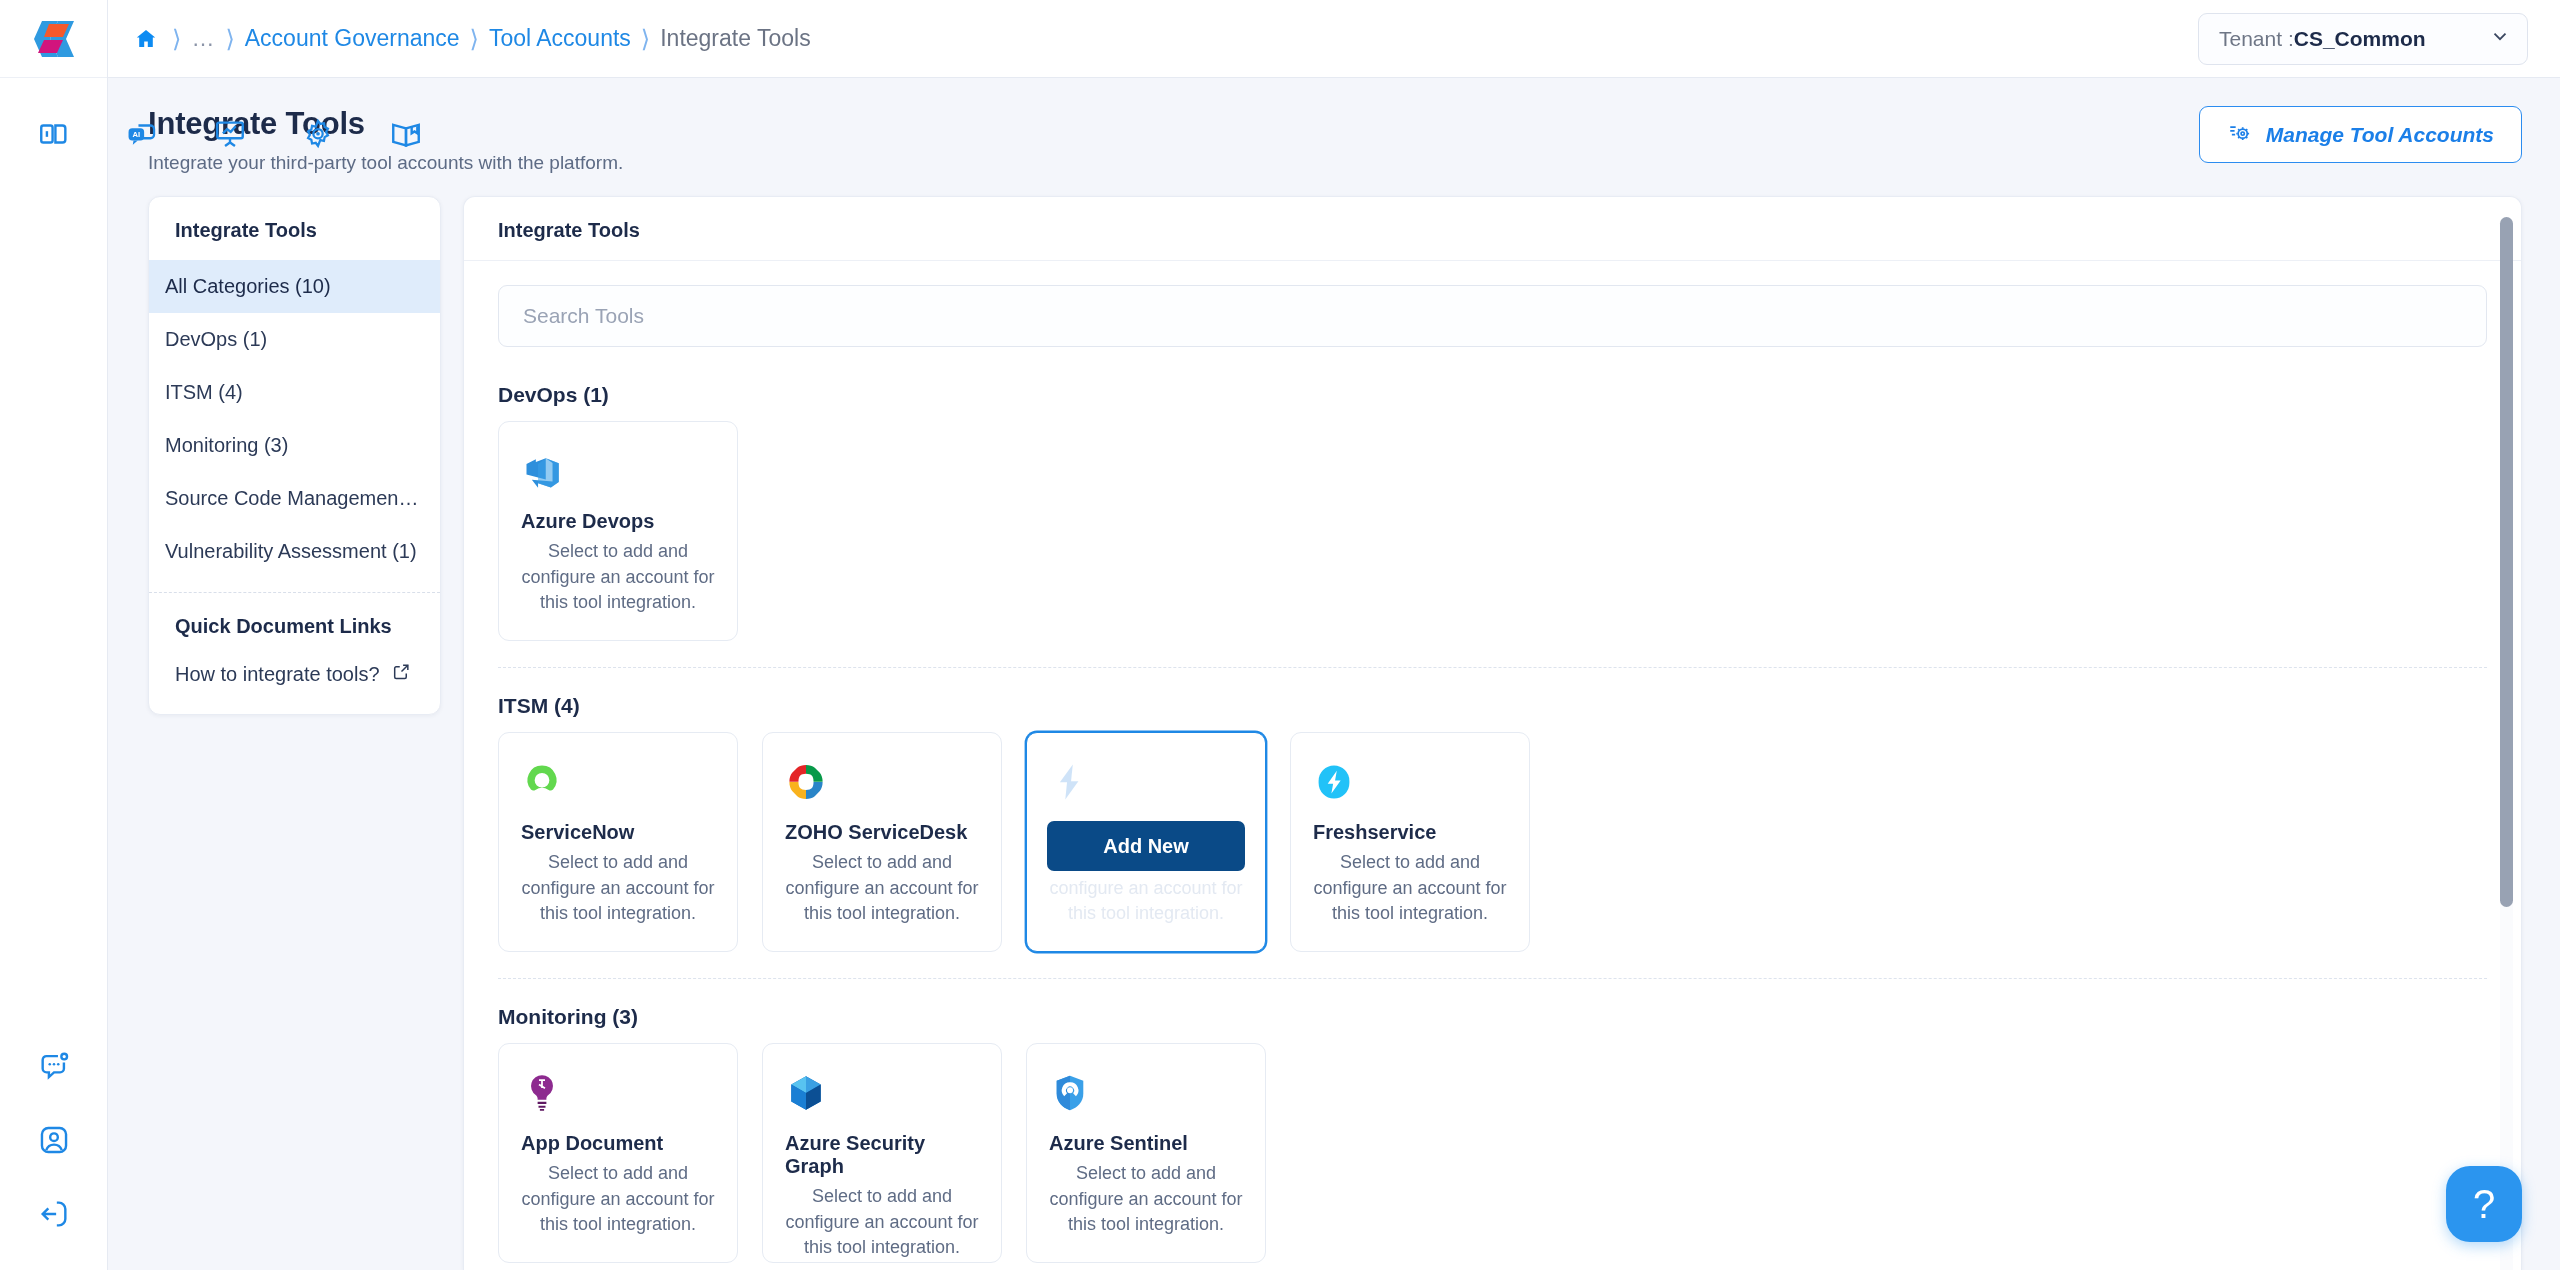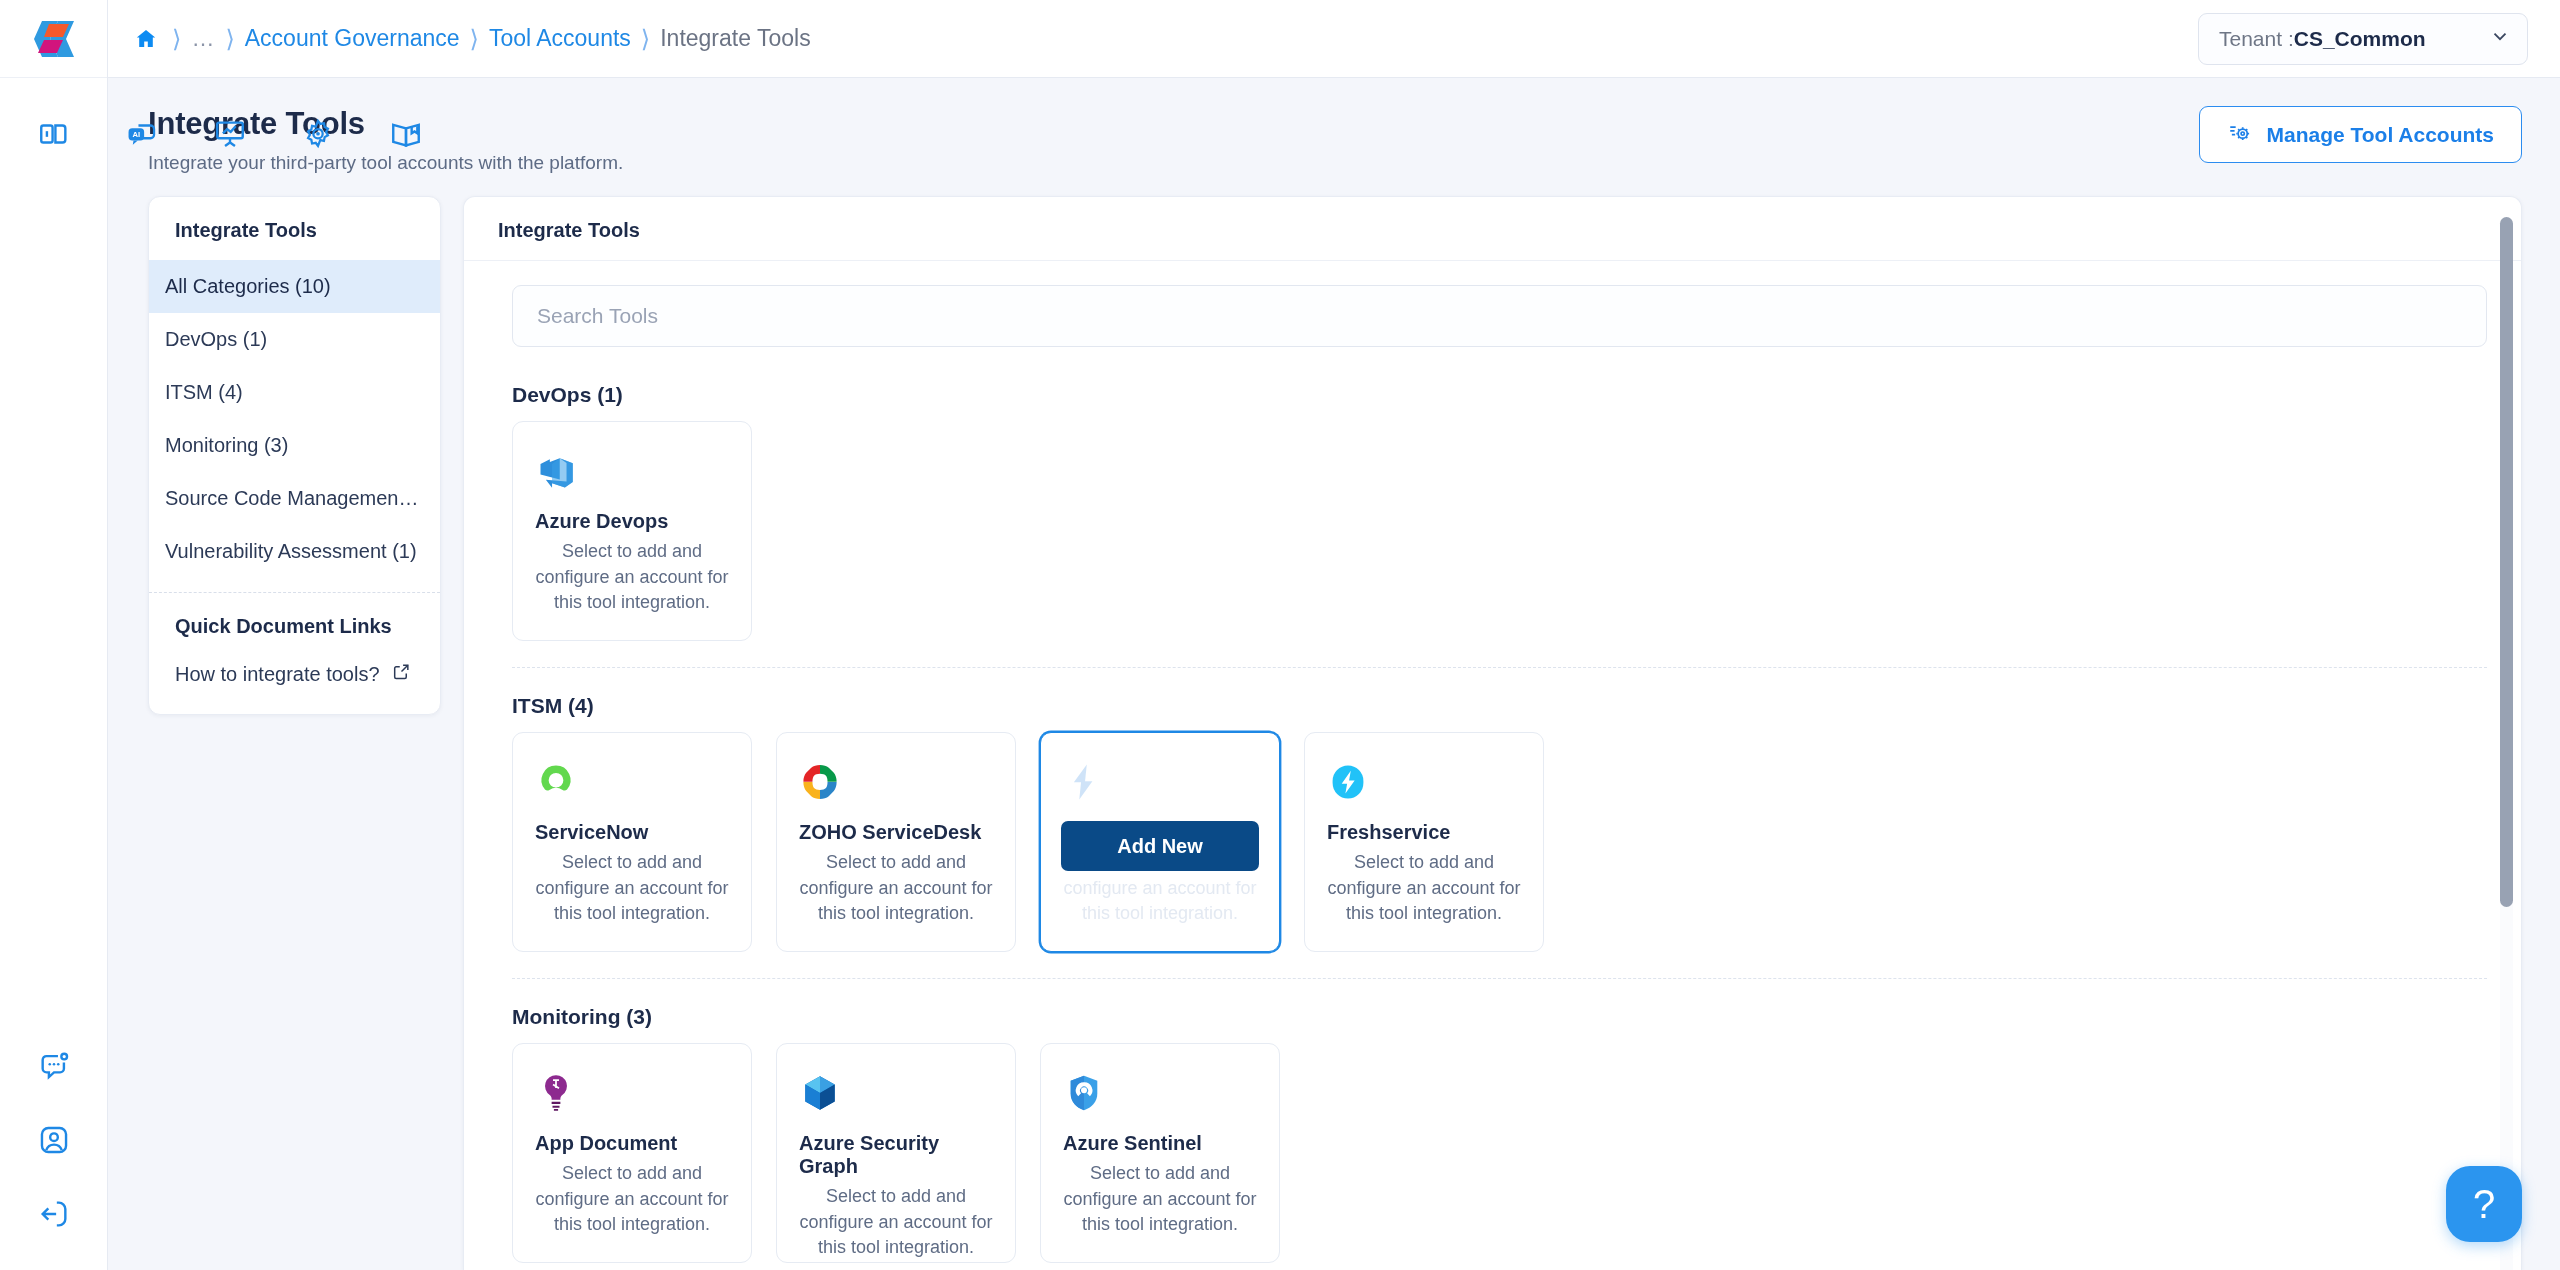--- a/index.html
+++ b/index.html
@@ -73,20 +73,21 @@
     flex: 0 0 auto;
   }
   .ph-title { font-size: 31px; font-weight: bold; color: #1d2b4a; letter-spacing: -0.2px; }
   .ph-sub { font-size: 19px; color: #5d6b85; margin-top: 10px; }
   .btn-manage {
     display: flex; align-items: center; gap: 13px;
     height: 57px; padding: 0 27px;
     background: #ffffff; border: 1.6px solid #2b8cf0; border-radius: 9px;
     color: #1b7fe8; font-size: 21px; font-weight: bold; cursor: pointer;
     white-space: nowrap;
+    font-style: italic;
   }
 
   
   .bodycols { flex: 1; display: flex; gap: 22px; padding: 0 38px 0 40px; min-height: 0; }
 
   
   .filtercard {
     width: 293px; flex: 0 0 293px;
     background: #ffffff; border-radius: 12px;
     border: 1px solid #e8ecf4;
@@ -114,21 +115,21 @@
     background: #ffffff;
     border-radius: 12px 12px 0 0;
     border: 1px solid #e8ecf4; border-bottom: none;
     box-shadow: 0 1px 4px rgba(27,43,77,.06);
     display: flex; flex-direction: column;
     overflow: hidden;
     position: relative;
   }
   .cc-title { padding: 22px 34px 18px; font-size: 20px; font-weight: bold; color: #1d2b4a;
     border-bottom: 1px solid #edf0f6; }
-  .cc-scroll { flex: 1; overflow: hidden; padding: 0 34px 0 48px; position: relative; }
+  .cc-scroll { flex: 1; overflow: hidden; padding: 0 34px 0 34px; position: relative; }
 
   .searchwrap { padding: 24px 0 10px; }
   .searchbox {
     width: 100%; height: 62px;
     border: 1px solid #e2e7f0; border-radius: 9px;
     background: #fdfeff; padding: 0 24px;
     font-size: 21px; color: #27354f;
     font-family: "Liberation Sans", sans-serif;
     outline: none;
   }

